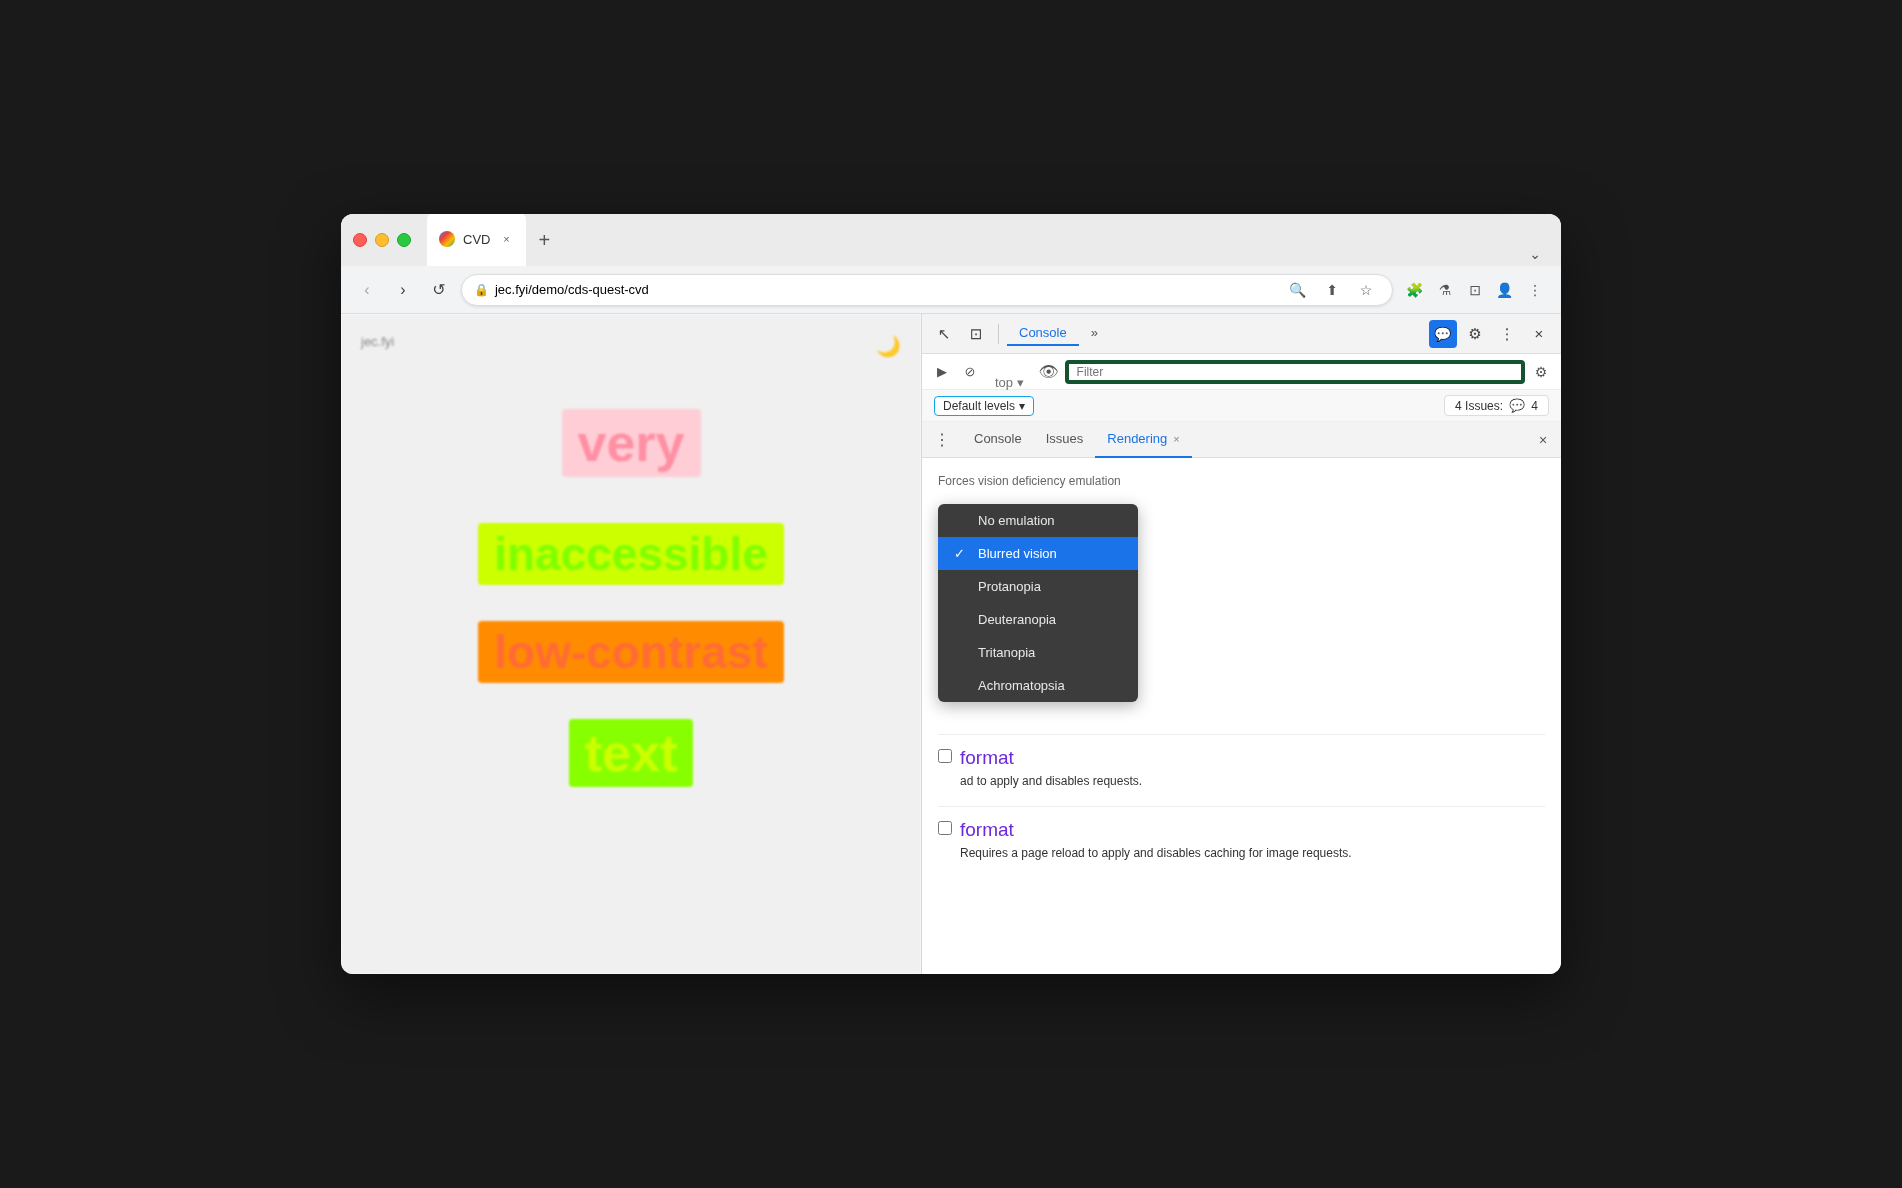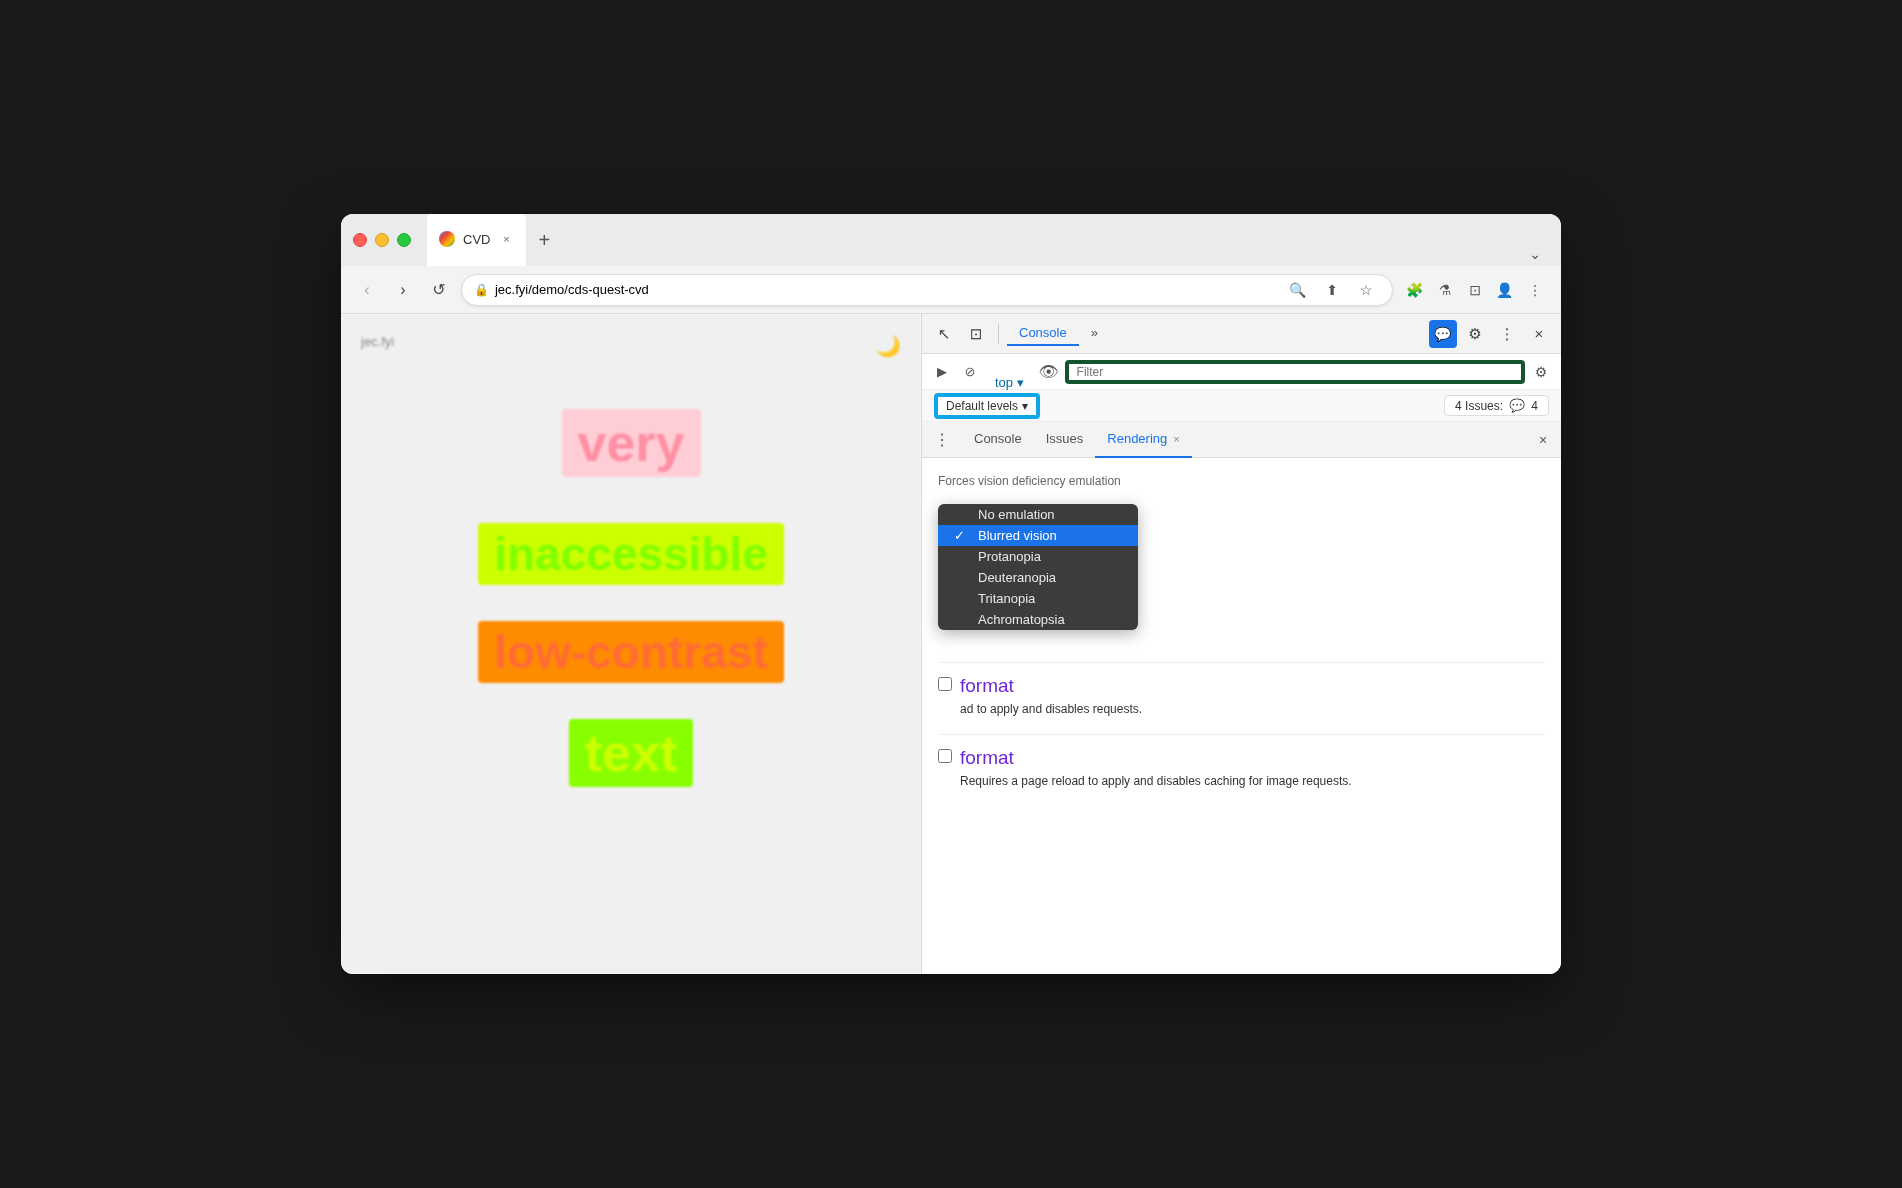--- a/index.html
+++ b/index.html
@@ -320,21 +320,21 @@
       color: #555;
       font-size: 13px;
     }
     .top-dropdown {
       display: flex;
       align-items: center;
       gap: 4px;
       padding: 2px 8px;
       border-radius: 4px;
       font-size: 13px;
-      color: #0369a1;
+      color: #737373;
       cursor: pointer;
       border: 1px solid transparent;
       margin-top: 22px;
     }
     .eye-icon {
       font-size: 16px;
       color: #555;
       cursor: pointer;
     }
     .console-filter {
@@ -363,21 +363,21 @@
       font-size: 13px;
       color: #333;
       flex-shrink: 0;
       gap: 8px;
     }
     .default-levels-btn {
       display: flex;
       align-items: center;
       gap: 4px;
       padding: 2px 8px;
-      border: 4px solid #0ea5e9;
+      border: 1px solid #0ea5e9;
       border-radius: 4px;
       cursor: pointer;
       font-size: 12px;
       background: white;
     }
     .issues-count {
       display: flex;
       align-items: center;
       gap: 6px;
       margin-left: auto;
@@ -470,21 +470,21 @@
     }
     .dropdown-menu {
       background: #3c3c3c;
       border-radius: 6px;
       box-shadow: 0 4px 16px rgba(0,0,0,0.3);
       overflow: hidden;
       min-width: 200px;
       font-size: 13px;
     }
     .dropdown-item {
-      padding: 3px 16px;
+      padding: 9px 16px;
       color: #e8e8e8;
       cursor: pointer;
       display: flex;
       align-items: center;
       gap: 8px;
     }
     .dropdown-item.selected {
       background: #1a73e8;
       color: white;
     }

